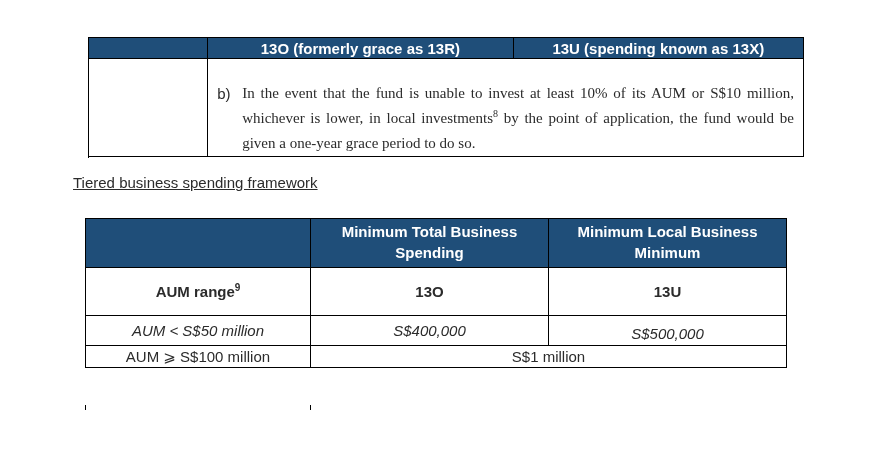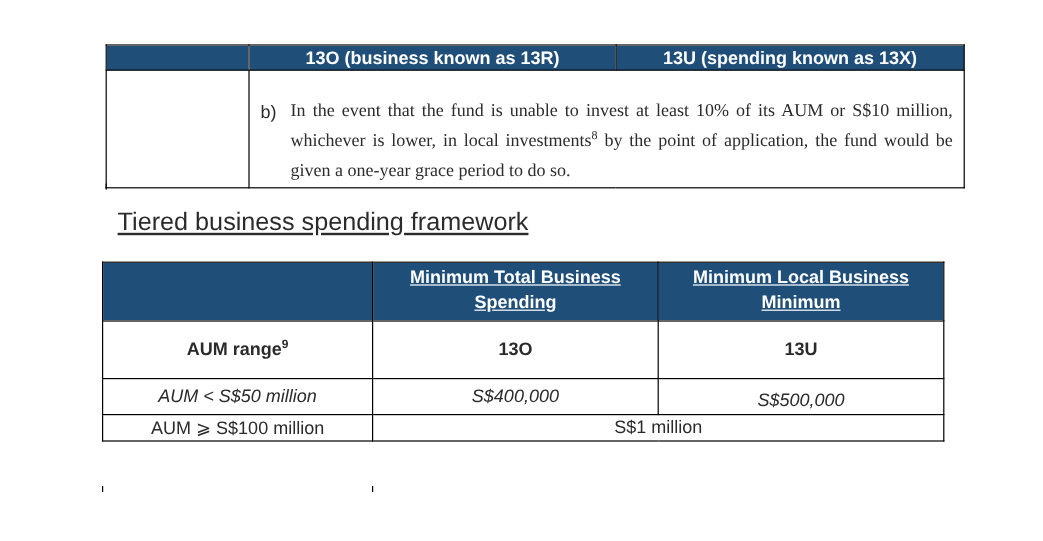--- a/index.html
+++ b/index.html
@@ -49,29 +49,29 @@
     font-family: Liberation Serif, serif;
   }
   sup {
     font-size: 10px;
     line-height: 0;
     vertical-align: super;
   }
   
   .section-heading {
     position: absolute;
-    left: 98px;
+    left: 73px;
     top: 174px;
-    font-size: 21px;
+    font-size: 15px;
     text-decoration: underline;
     color: var(--body-text, #2b2b2b);
   }
   
   .t2 { left: 85px; top: 218px; width: 701px; }
-  .t2 .hdr-row td { height: 34px; line-height: 21px; padding: 2px 10px 4px; font-size: 15px; text-decoration: underline; }
+  .t2 .hdr-row td { height: 34px; line-height: 21px; padding: 2px 10px 4px; font-size: 15px; }
   .t2 .sub-row td { height: 48px; font-weight: bold; }
   .t2 .r1 td { height: 30px; font-style: italic; }
   .t2 .r1 .cell-low { vertical-align: bottom; padding-bottom: 3px; }
   .t2 .r2 td { height: 48px; }
   .t2 .r2 .range-cell { line-height: 23px; padding-top: 2px; vertical-align: top; }
   .t2 .r2 .merged-cell { vertical-align: top; padding-top: 5px; }
   .t2 .r3 td { height: 22px; }
   
   .stub {
     position: absolute;
@@ -87,21 +87,21 @@
 
   <table class="t1">
     <colgroup>
       <col style="width:119px">
         <col style="width:305px">
         <col style="width:290px">
     </colgroup>
     <tbody>
         <tr class="hdr-row">
       <td class="hdr-cell"></td>
-      <td class="hdr-cell">13O (business known as 13R)</td>
+      <td class="hdr-cell">13O (formerly grace as 13R)</td>
       <td class="hdr-cell">13U (spending known as 13X)</td>
     </tr>
     <tr class="body-row">
       <td></td>
       <td colspan="2" class="clause-cell">
         <div class="list-item">
           <span class="list-marker">b)</span>
           <span class="list-text"><span>In the event that the fund is unable to invest at least 10% of its AUM or S$10 million, whichever is lower, in local investments</span><sup>8</sup><span> by the point of application, the fund would be given a one-year grace period to do so.</span></span>
         </div>
       </td>

